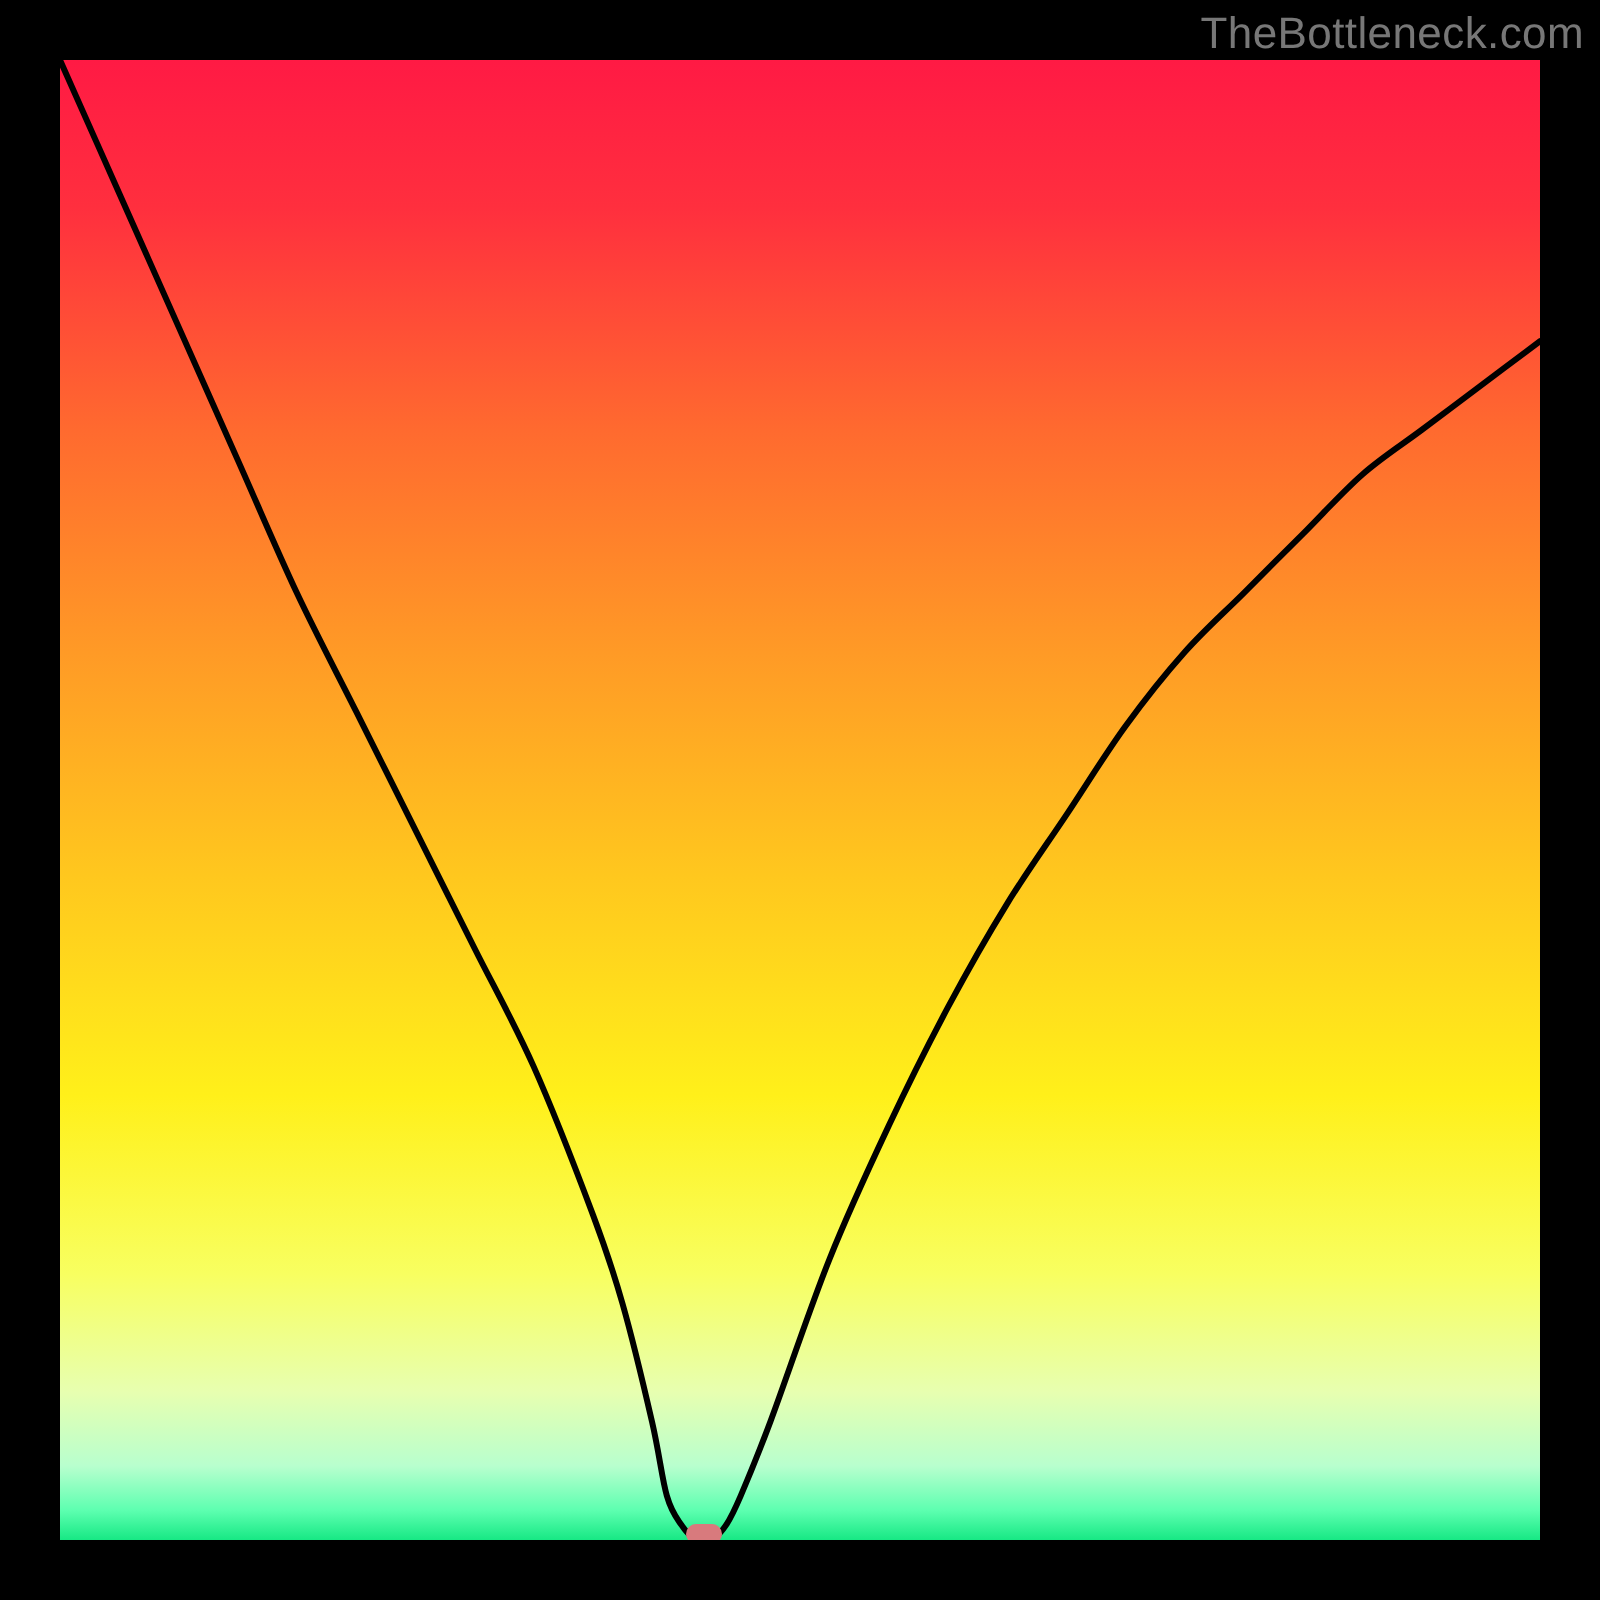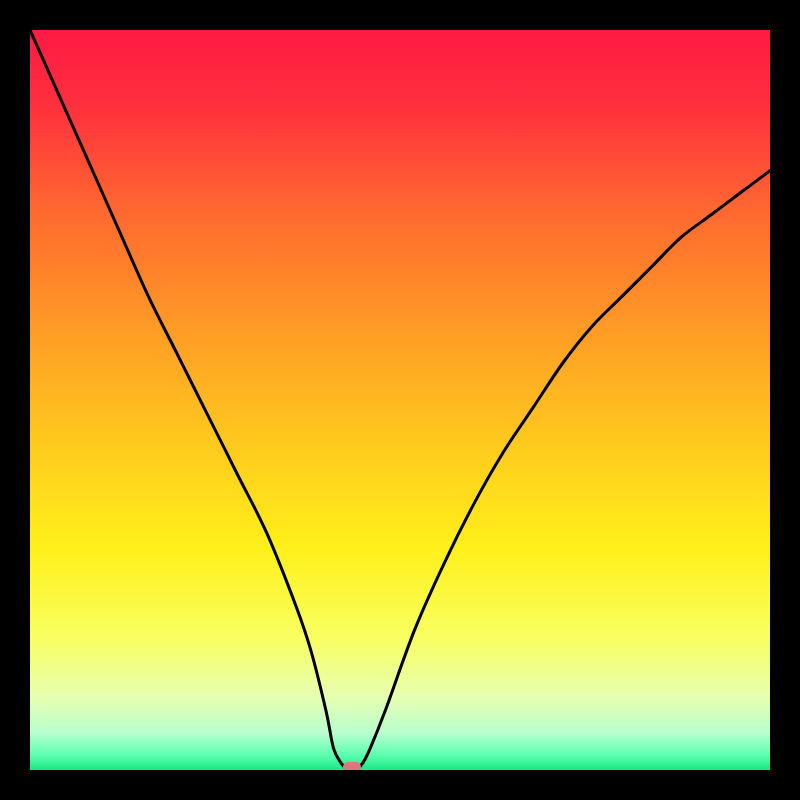--- a/index.html
+++ b/index.html
@@ -53,20 +53,21 @@
     font-size: 22px;
     font-weight: 500;
     letter-spacing: 0.2px;
     user-select: none;
   }
 </style>
 </head>
 <body>
 
 <div class="frame">
+  <div class="watermark">TheBottleneck.com</div>
   <div class="plot-area">
     <svg class="gradient" viewBox="0 0 740 740" preserveAspectRatio="none">
       <defs>
         <linearGradient id="bg-grad" x1="0" y1="0" x2="0" y2="1">
             <stop offset="0%" stop-color="#ff1a44"></stop>
             <stop offset="10%" stop-color="#ff2f3e"></stop>
             <stop offset="25%" stop-color="#ff6a2f"></stop>
             <stop offset="40%" stop-color="#ff9a26"></stop>
             <stop offset="55.00000000000001%" stop-color="#ffc71e"></stop>
             <stop offset="70%" stop-color="#fff01a"></stop>

